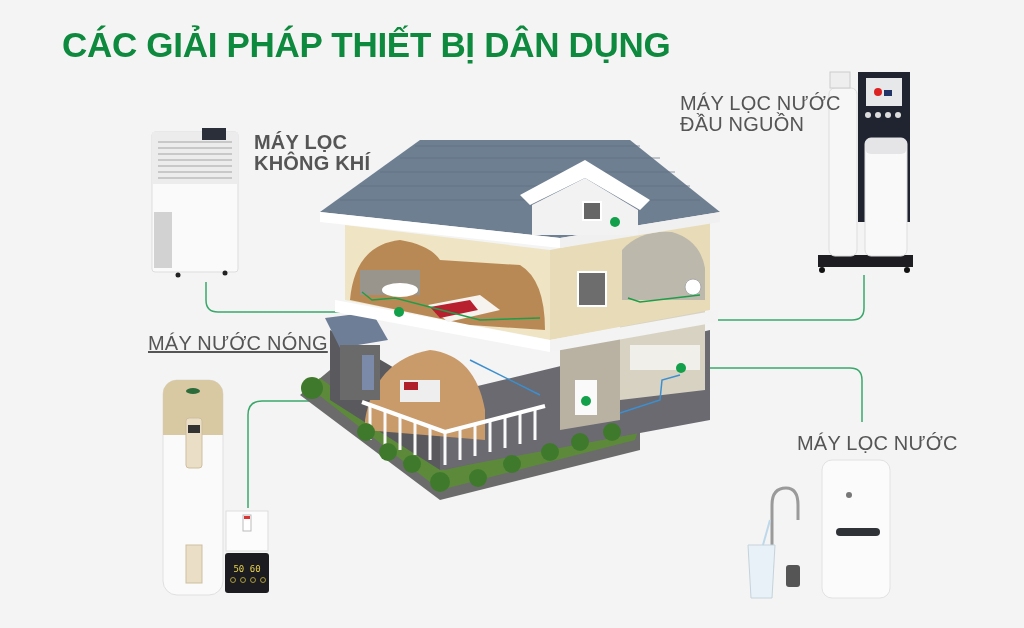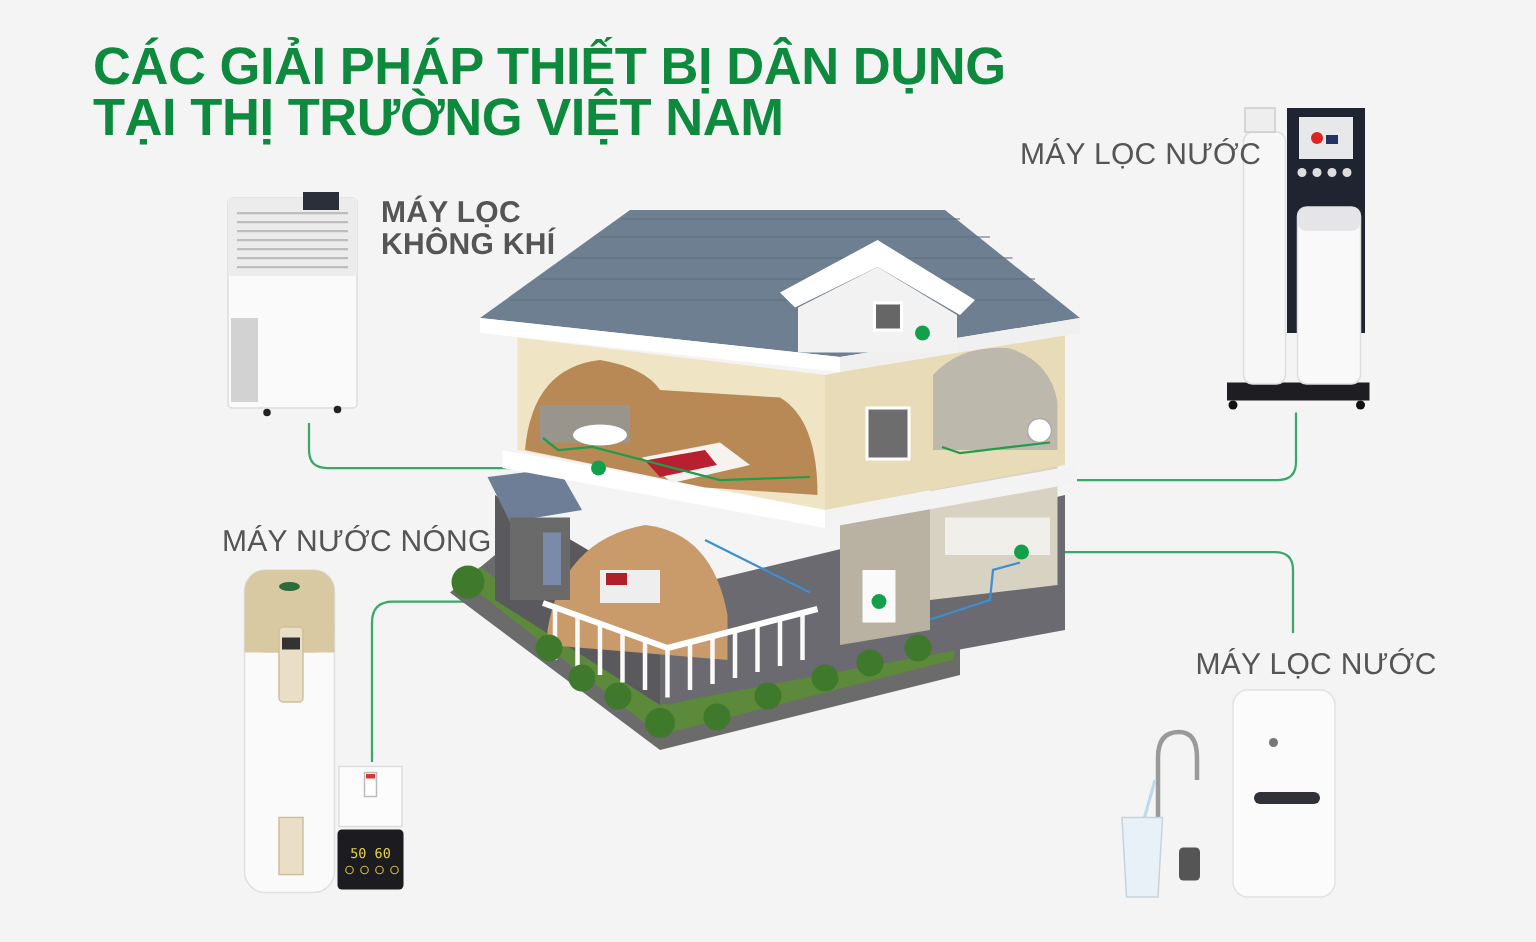--- a/index.html
+++ b/index.html
@@ -8,21 +8,20 @@
   .label{position:absolute;color:#555;font-size:20px;line-height:21px;letter-spacing:0.2px;}
   .label div{white-space:nowrap;}
   svg.layer{position:absolute;left:0;top:0;}
   .dot{position:absolute;width:10px;height:10px;border-radius:50%;background:#12a04a;}
 </style>
 </head>
 <body>
 
 <div class="title">
   <div>CÁC GIẢI PHÁP THIẾT BỊ DÂN DỤNG</div>
-  <div>TẠI THỊ TRƯỜNG VIỆT NAM</div>
 </div>
 
 <svg class="layer" width="1024" height="628" viewBox="0 0 1024 628">
 
   <g fill="none" stroke="#3aa86b" stroke-width="1.5">
     <path d="M206 282 V300 Q206 312 218 312 H400"></path>
     <path d="M615 222 V305 Q615 320 630 320 H852 Q864 320 864 308 V275"></path>
     <path d="M680 368 H850 Q862 368 862 380 V422"></path>
     <path d="M590 401 H262 Q248 401 248 415 V508"></path>
   </g>
@@ -198,21 +197,22 @@
 <div class="dot" style="left:676px;top:363px;"></div>
 <div class="dot" style="left:581px;top:396px;"></div>
 
 <div class="label" style="left:254px;top:132px;font-weight:bold;">
   <div>MÁY LỌC</div>
   <div>KHÔNG KHÍ</div>
 </div>
 
 <div class="label" style="left:680px;top:93px;">
   <div>MÁY LỌC NƯỚC</div>
-</div>
-
-<div class="label" style="left:148px;top:351px;">
+  <div>ĐẦU NGUỒN</div>
+</div>
+
+<div class="label" style="left:148px;top:333px;text-decoration:underline;">
   <div>MÁY NƯỚC NÓNG</div>
 </div>
 
 <div class="label" style="left:797px;top:433px;">
   <div>MÁY LỌC NƯỚC</div>
 </div>
 
 </body></html>

